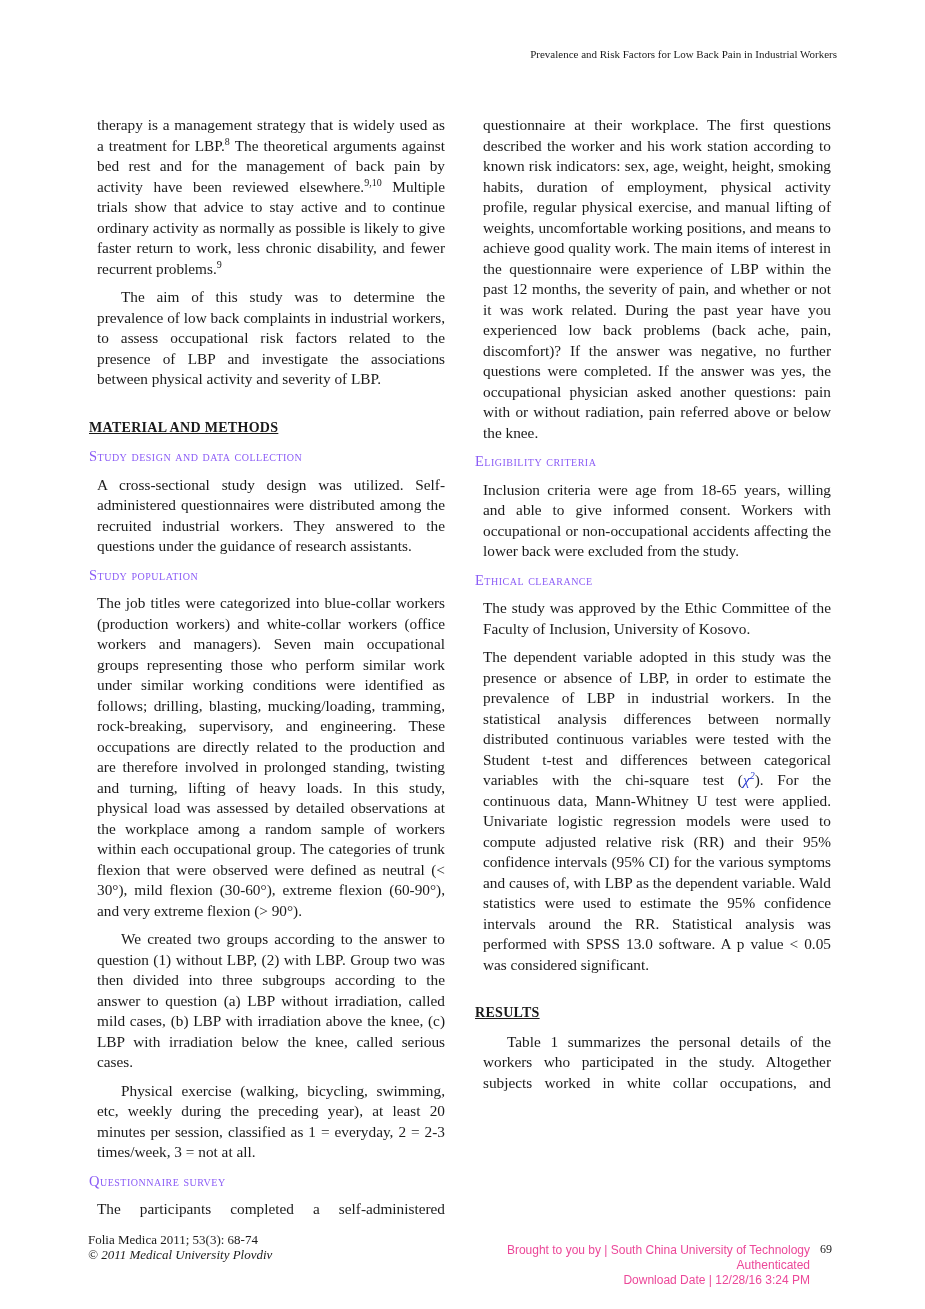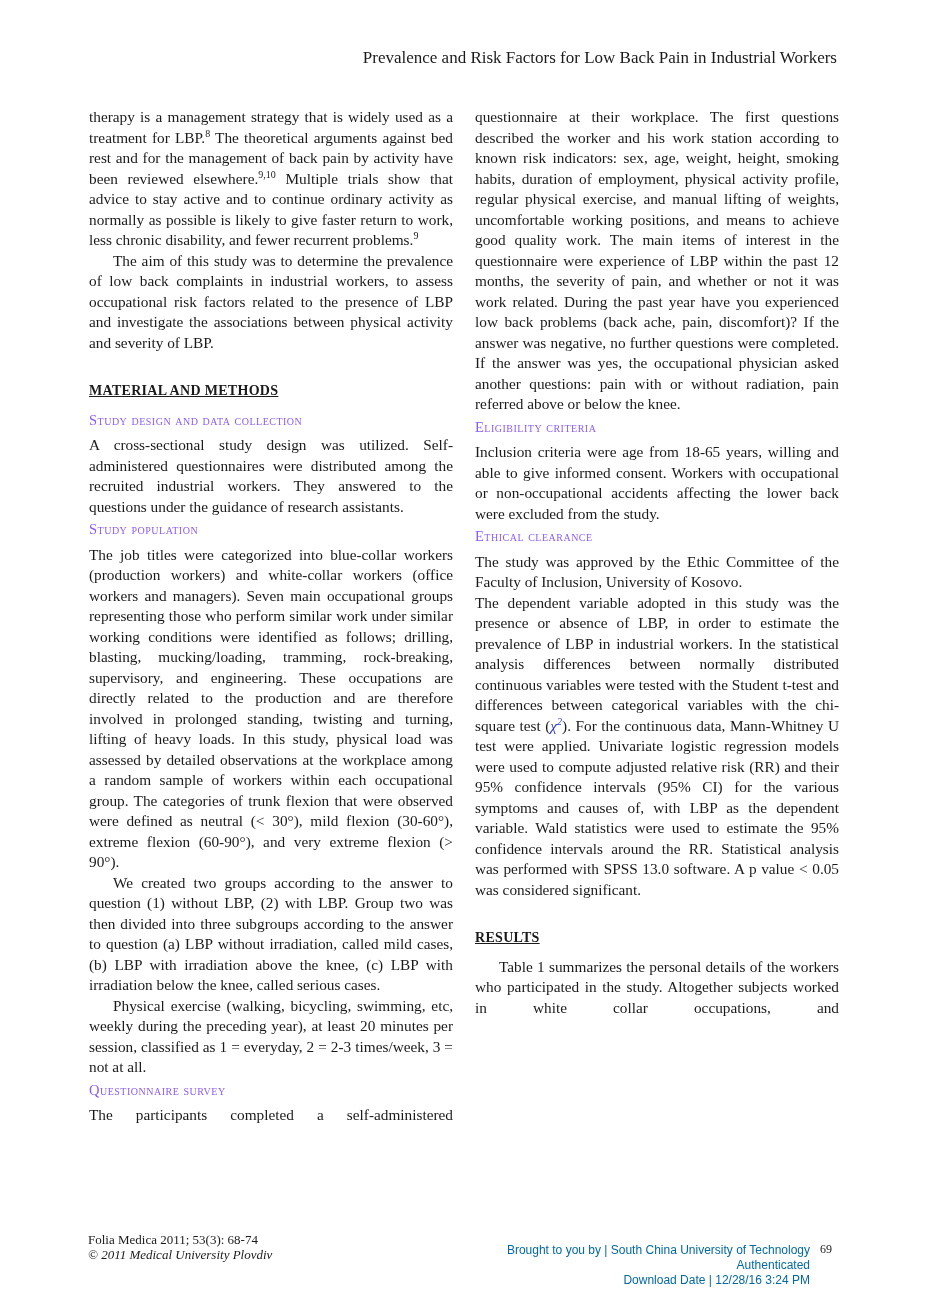--- a/index.html
+++ b/index.html
@@ -1,32 +1,32 @@
 <!DOCTYPE html>
 <html><head>
 <meta charset="utf-8">
 <style>
   html, body { margin: 0; padding: 0; background: #ffffff; }
   body { width: 925px; height: 1309px; position: relative; overflow: hidden;
          font-family: "Liberation Serif", "DejaVu Serif", serif; color: #1a1a1a; }
-  .running-head { position: absolute; top: 48px; right: 88px; font-size: 17px; color: #1a1a1a; margin-left: 28px; }
+  .running-head { position: absolute; top: 48px; right: 88px; font-size: 11px; color: #1a1a1a; margin-left: 28px; }
   .col { position: absolute; top: 107px; width: 364px; font-size: 15.3px; line-height: 20.5px; }
   .col.left { left: 89px; }
   .col.right { left: 475px; }
-  .col p { margin: 0; text-align: justify; }
+  .col p { margin: 8px; text-align: justify; }
   .col p.indent { text-indent: 24px; }
   sup { font-size: 10px; line-height: 0; vertical-align: super; }
   .h1 { font-weight: bold; font-size: 14px; letter-spacing: 0.3px; margin: 28px 0 8px 0; text-decoration: underline; }
   .h2 { font-variant: small-caps; font-size: 14.5px; color: #8b5cf6; margin: 2px 0 5px 0; letter-spacing: 0.5px; }
   .chi { color: #2233cc; font-style: italic; }
   .footer-left { position: absolute; top: 1232px; left: 88px; font-size: 13px; line-height: 15px; }
   .footer-left .copy { font-style: italic; }
   .footer-right { position: absolute; top: 1243px; right: 115px; text-align: right;
                   font-family: "Liberation Sans", "DejaVu Sans", sans-serif; font-size: 12px;
-                  line-height: 15px; color: #0369a1; }
+                  line-height: 15px; color: #ec4899; }
   .page-number { position: absolute; top: 1242px; left: 820px; font-size: 12px; color: #1a1a1a; }
 </style>
 </head>
 <body>
 
 <div class="running-head">Prevalence and Risk Factors for Low Back Pain in Industrial Workers</div>
 
 <div class="col left">
   <p><span>therapy is a management strategy that is widely used as a treatment for LBP.</span><sup>8</sup><span> The theoretical arguments against bed rest and for the management of back pain by activity have been reviewed elsewhere.</span><sup>9,10</sup><span> Multiple trials show that advice to stay active and to continue ordinary activity as normally as possible is likely to give faster return to work, less chronic disability, and fewer recurrent problems.</span><sup>9</sup></p>
   <p class="indent">The aim of this study was to determine the prevalence of low back complaints in industrial workers, to assess occupational risk factors related to the presence of LBP and investigate the associations between physical activity and severity of LBP.</p>

